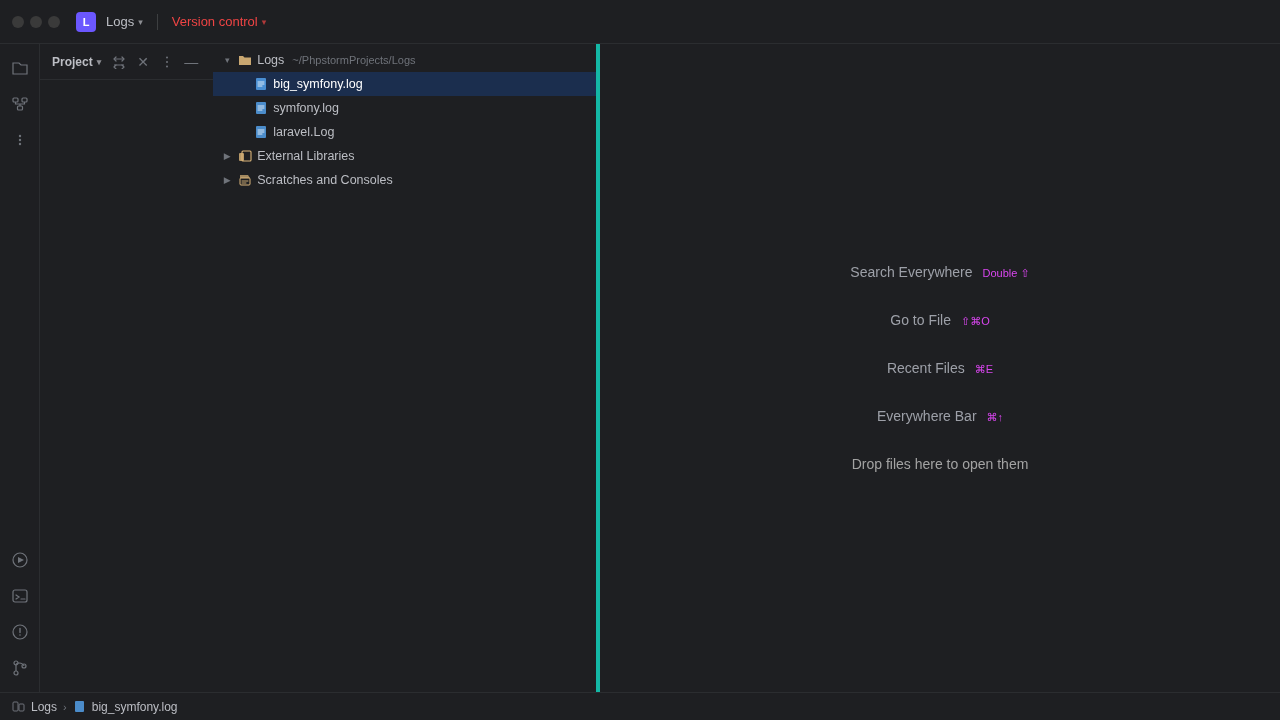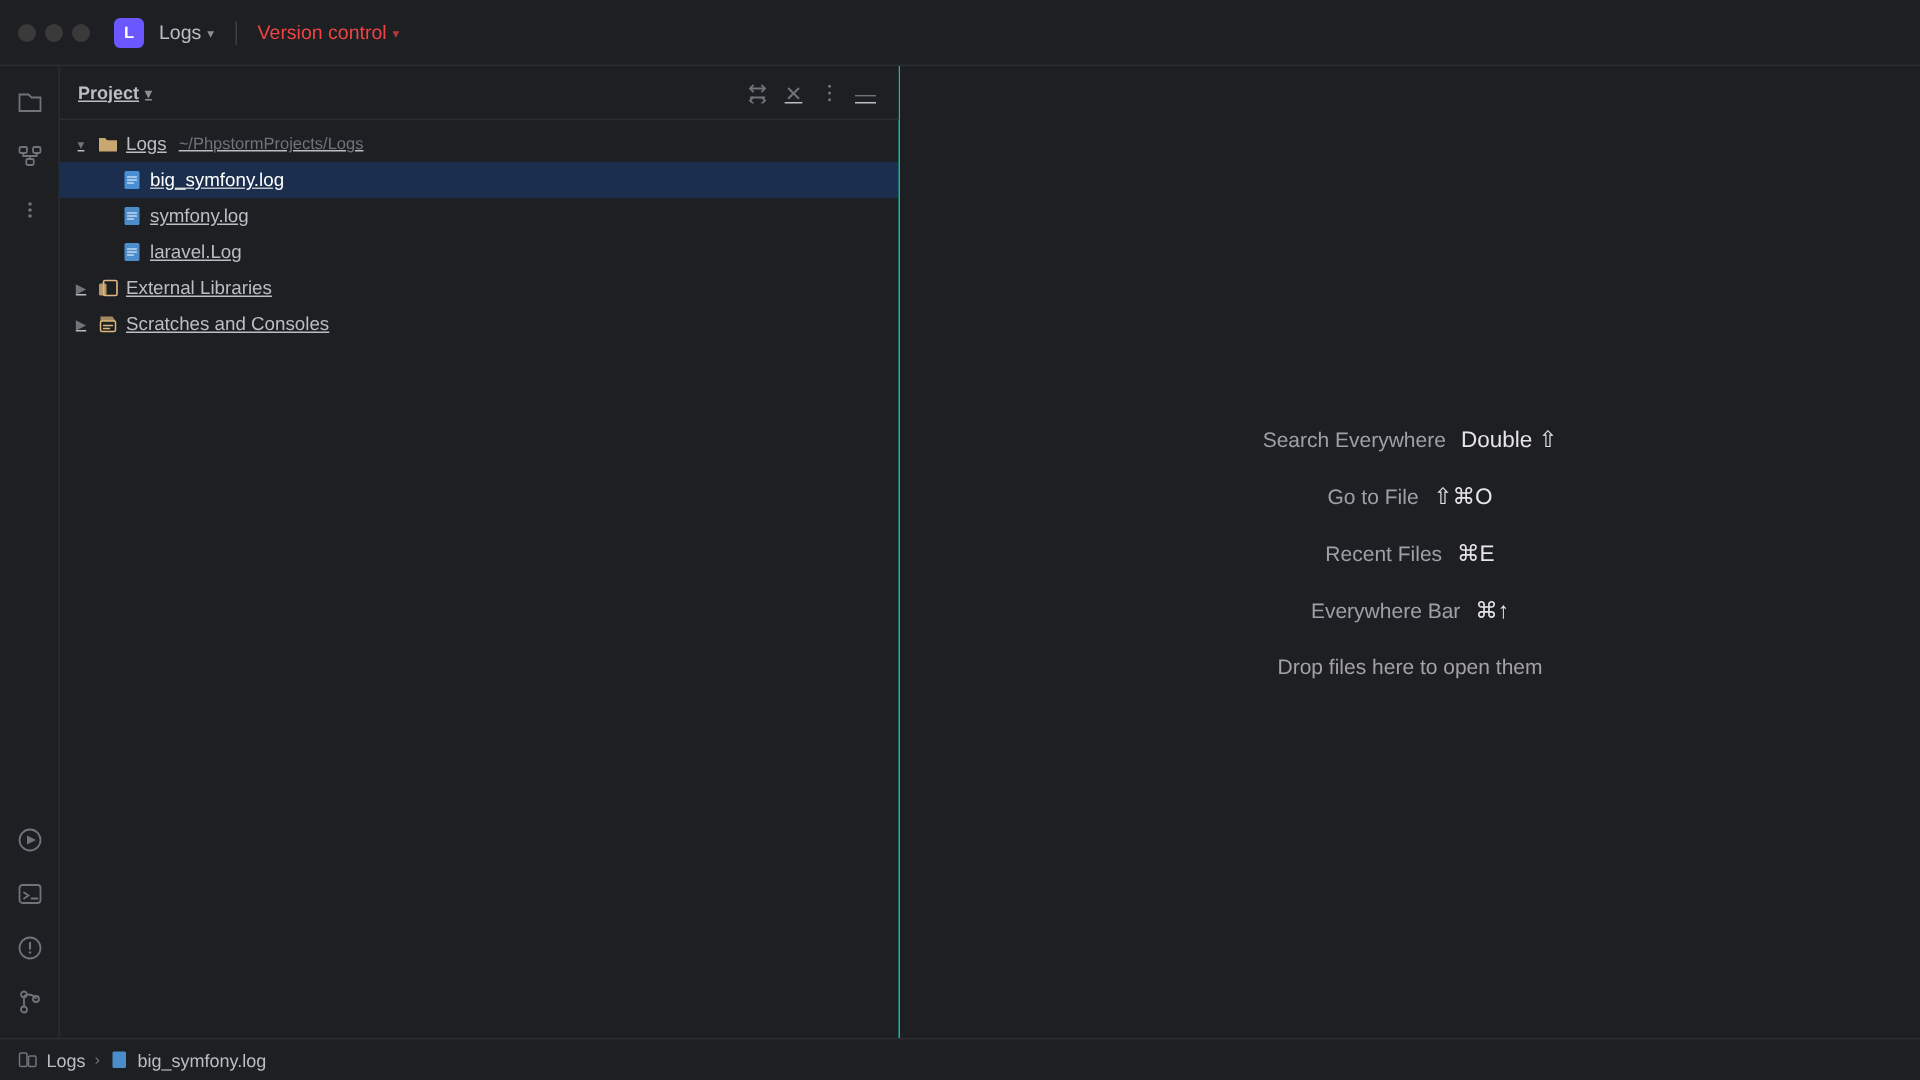--- a/index.html
+++ b/index.html
@@ -117,23 +117,21 @@
 
     .icon-bar-spacer {
       flex: 1;
     }
 
     
     .project-panel {
       width: 560px;
       background-color: #1e1f22;
       display: flex;
-      flex-direction: column;
-      border-right: 1px solid #14b8a6;
-      text-decoration: underline;
+      border-right: 4px solid #14b8a6;
     }
 
     .panel-header {
       height: 36px;
       display: flex;
       align-items: center;
       padding: 0 12px;
       background: #1e1f22;
       border-bottom: 1px solid #2b2d30;
       gap: 8px;
@@ -229,39 +227,39 @@
     .folder-icon { color: #dcb67a; }
 
     
     .editor-area {
       flex: 1;
       background-color: #1e1f22;
       display: flex;
       flex-direction: column;
       align-items: center;
       justify-content: center;
-      gap: 20px;
+      gap: 32px;
     }
 
     .shortcut-hint {
       display: flex;
       align-items: baseline;
       gap: 10px;
       font-size: 14px;
       color: #6f737a;
     }
 
     .shortcut-hint-label {
       font-size: 14px;
       color: #9da0a8;
     }
 
     .shortcut-key {
-      font-size: 15px;
-      color: #e5e5e5;
+      font-size: 11px;
+      color: #d946ef;
     }
 
     .drop-hint {
       font-size: 14px;
       color: #a3a3a3;
     }
 
     
     .bottom-bar {
       height: 28px;

